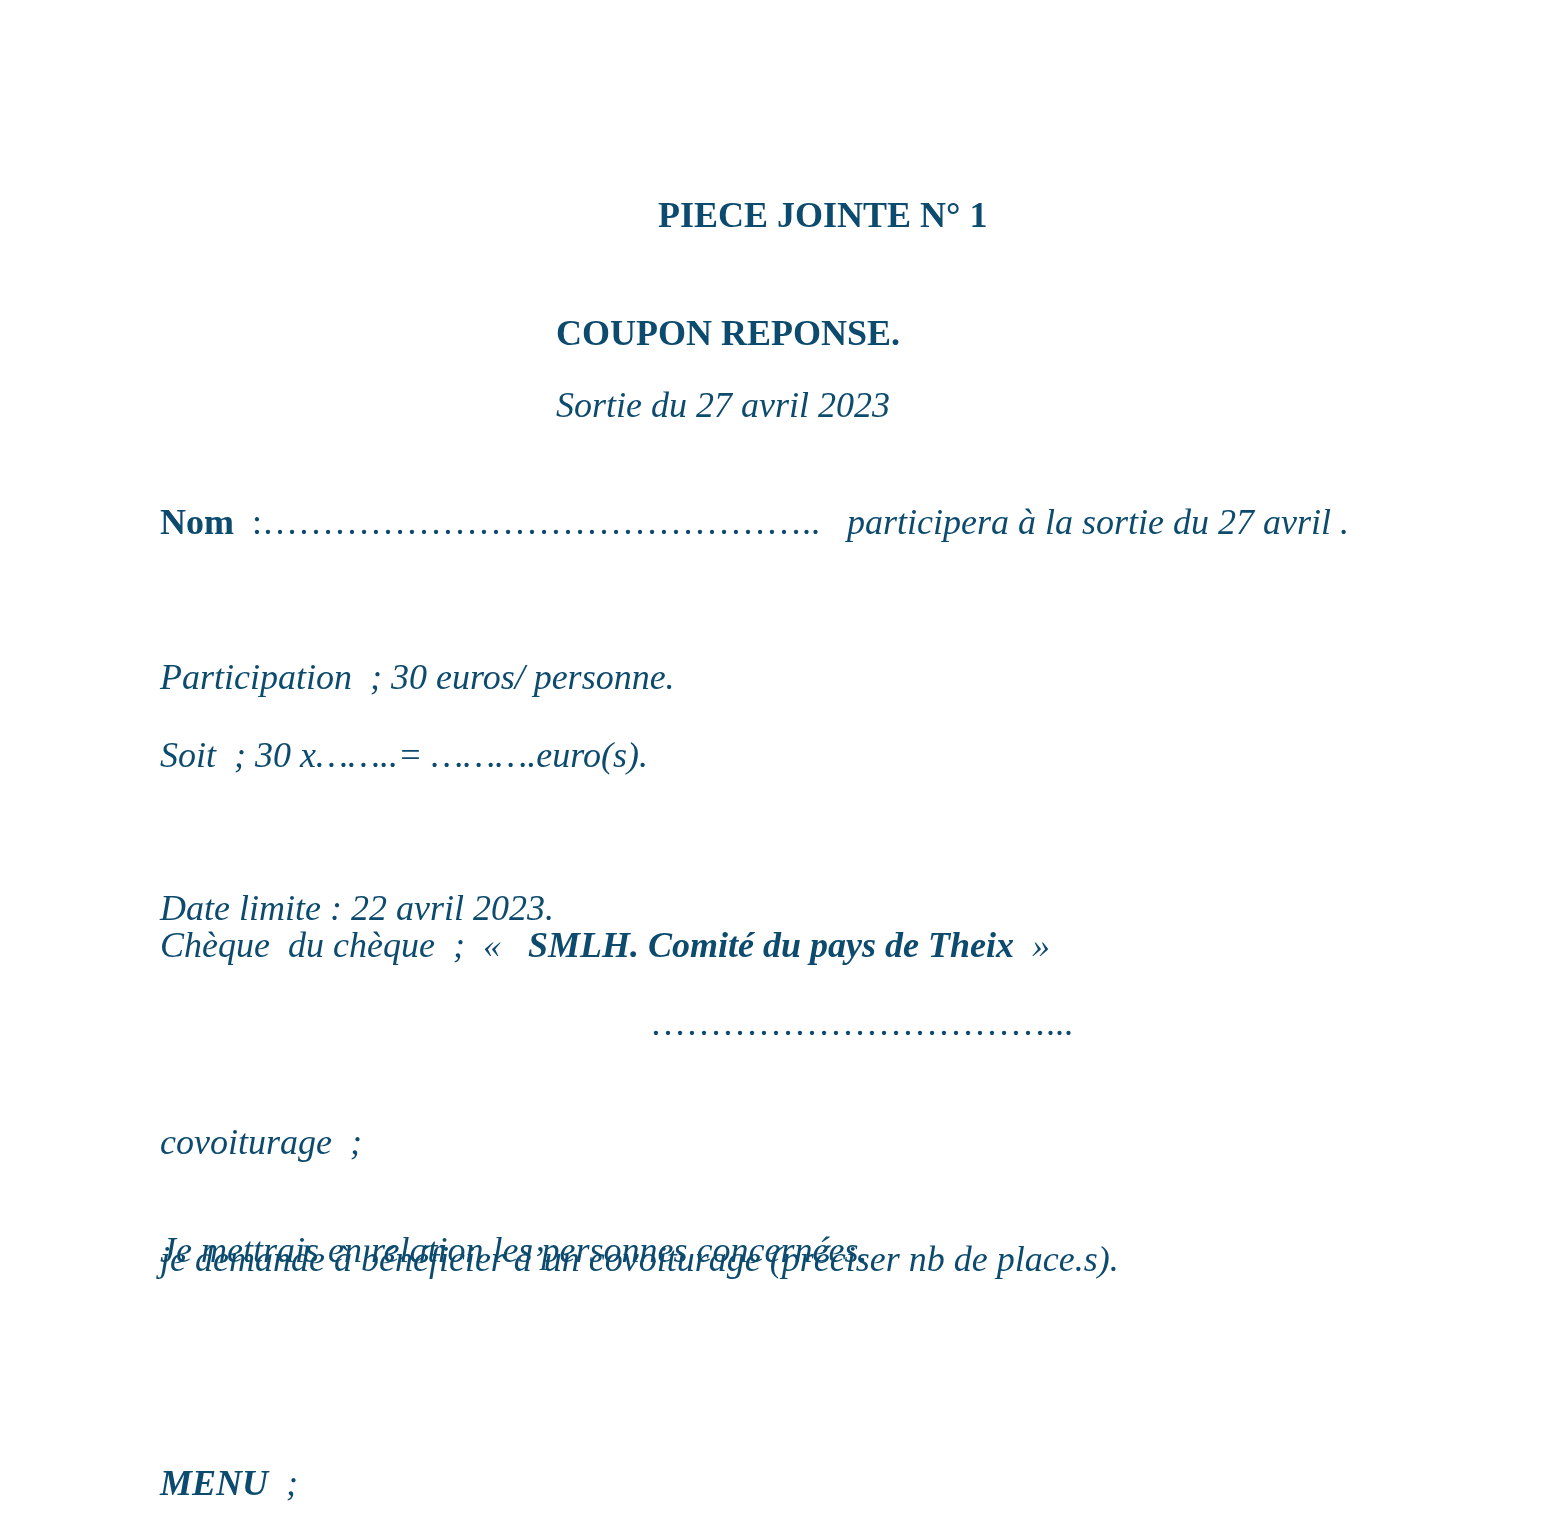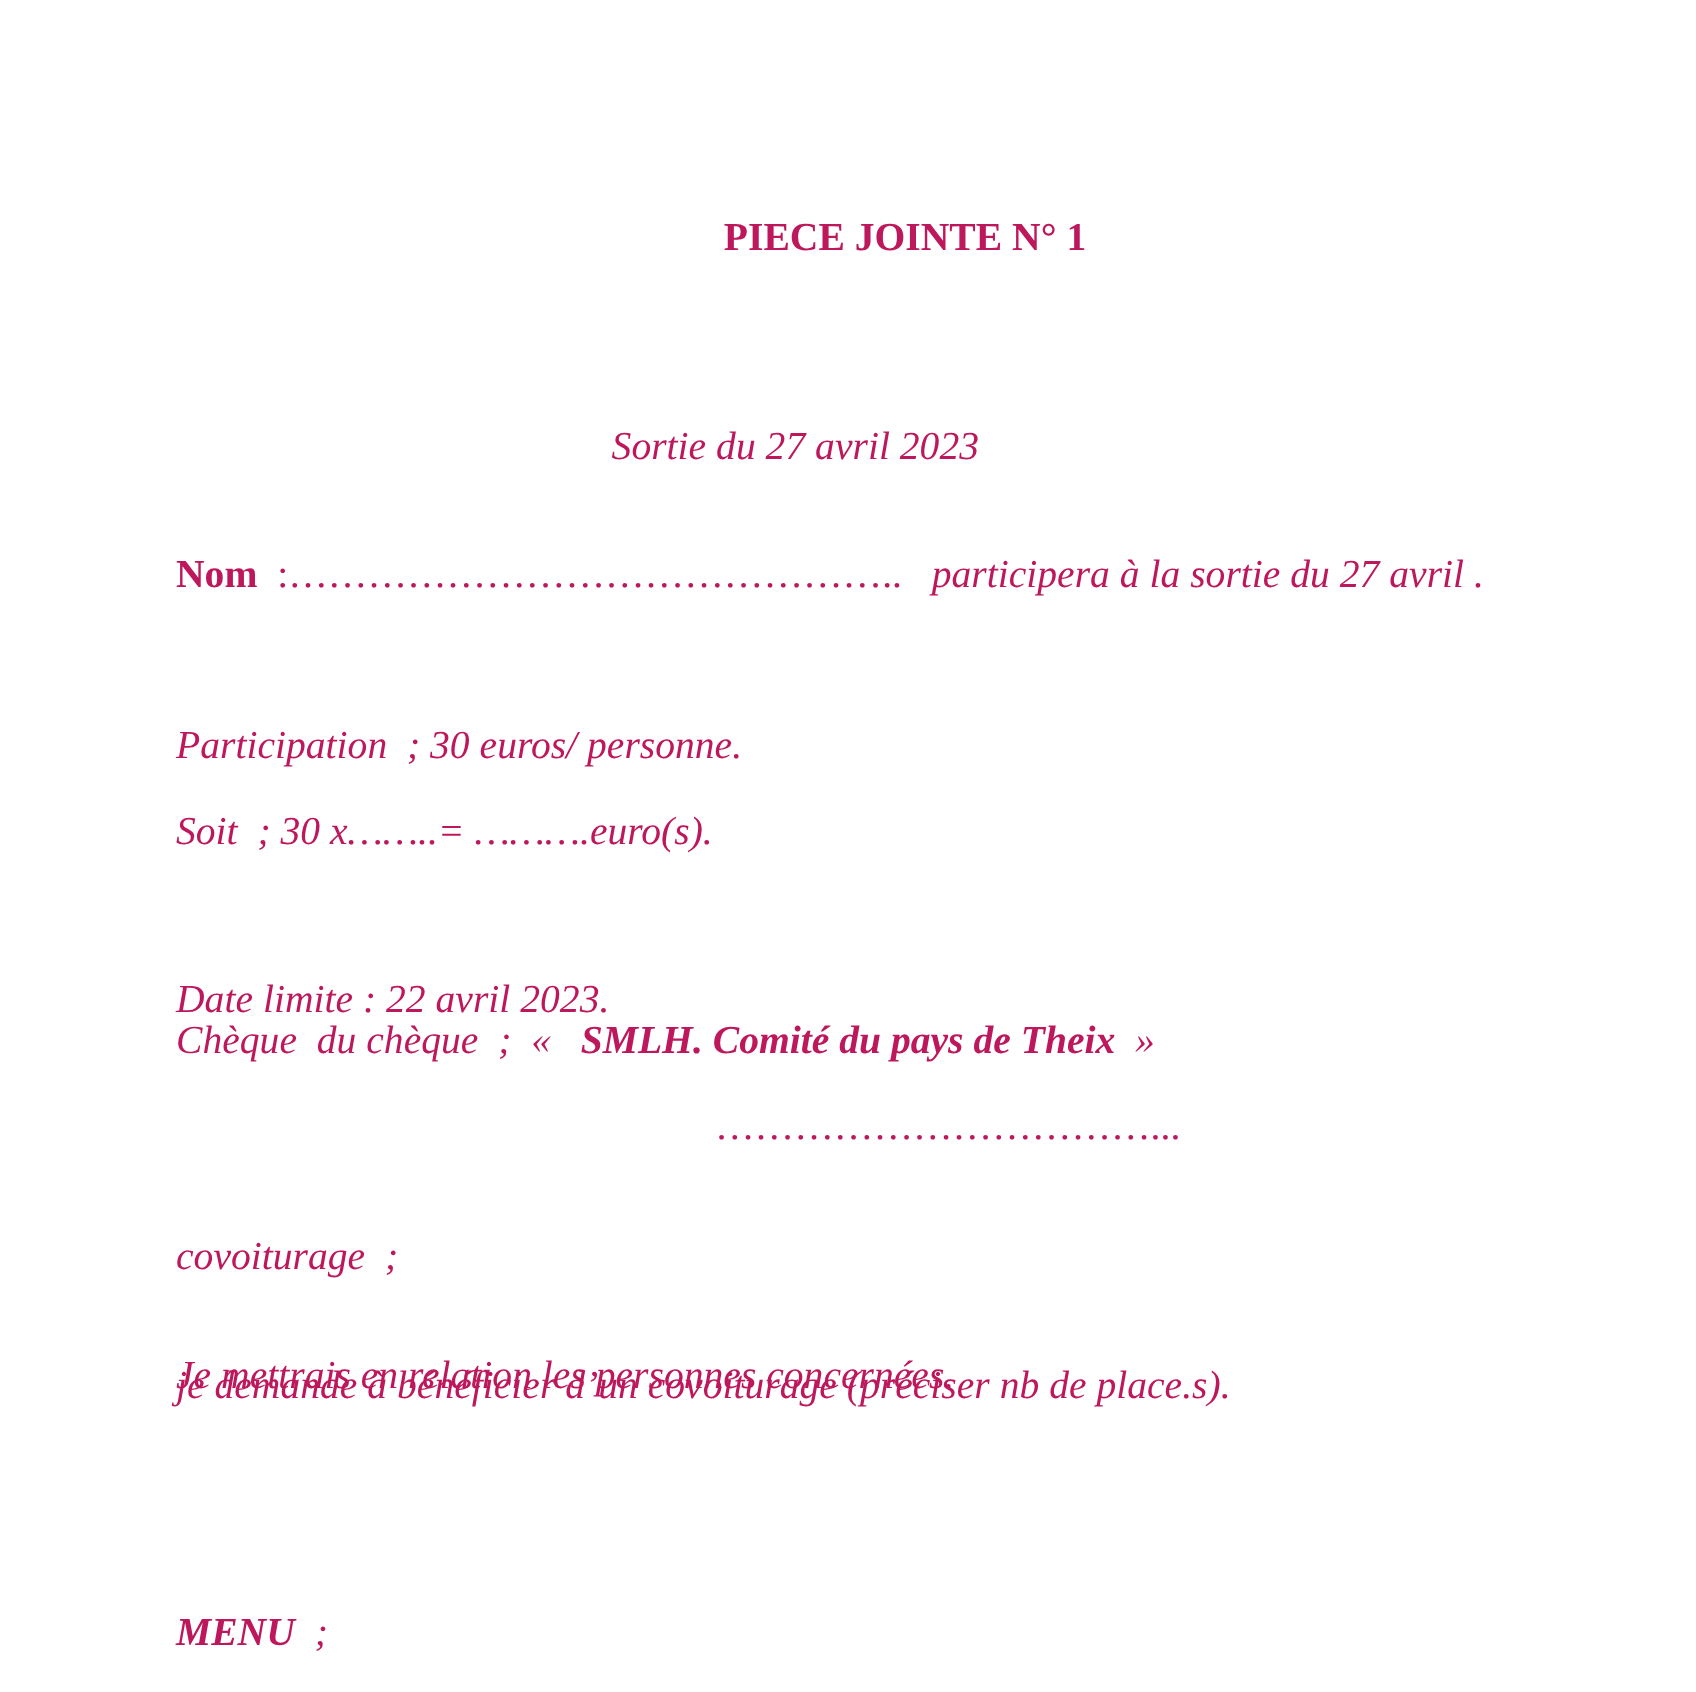--- a/index.html
+++ b/index.html
@@ -5,21 +5,21 @@
   html, body {
     margin: 0;
     padding: 0;
     background: #ffffff;
   }
   .page {
     position: relative;
     width: 1542px;
     height: 1538px;
     background: #ffffff;
-    color: #be185d;
+    color: #0c4a6e;
     font-family: "Liberation Serif", "DejaVu Serif", serif;
     font-size: 36px;
     line-height: 39px;
     overflow: hidden;
   }
   .abs {
     position: absolute;
     white-space: pre-wrap;
   }
   .b  { font-weight: bold; font-style: normal; }
@@ -27,20 +27,21 @@
   .bi { font-weight: bold; font-style: italic; }
   .r  { font-style: normal; font-weight: normal; }
 </style>
 </head>
 <body>
 
 <div class="page">
 
   <div class="abs b" style="left:658px; top:196px;">PIECE JOINTE N° 1</div>
 
+  <div class="abs b" style="left:556px; top:314px;">COUPON REPONSE.</div>
 
   <div class="abs i" style="left:556px; top:386px;">Sortie du 27 avril 2023</div>
 
   <div class="abs" style="left:160px; top:503px;"><span class="b">Nom</span><span class="r">  :………………………………………..</span><span class="i">   participera à la sortie du 27 avril .</span></div>
 
 
   <div class="abs i" style="left:160px; top:658px;">Participation  ; 30 euros/ personne.</div>
 
   <div class="abs i" style="left:160px; top:736px;">Soit  ; 30 x……..= ……….euro(s).</div>
 

